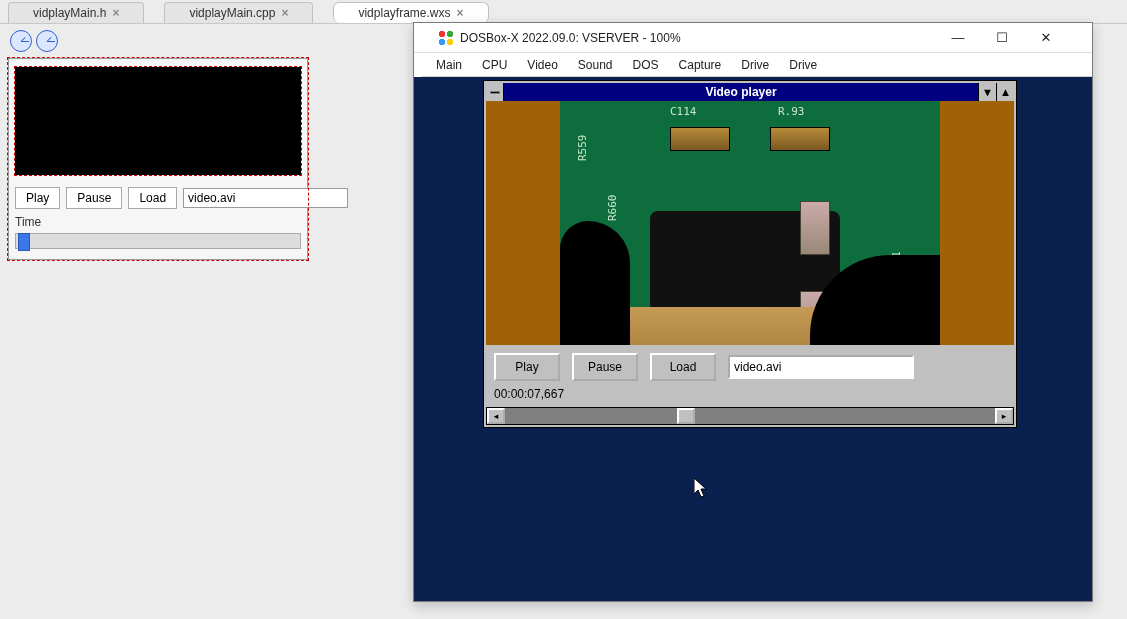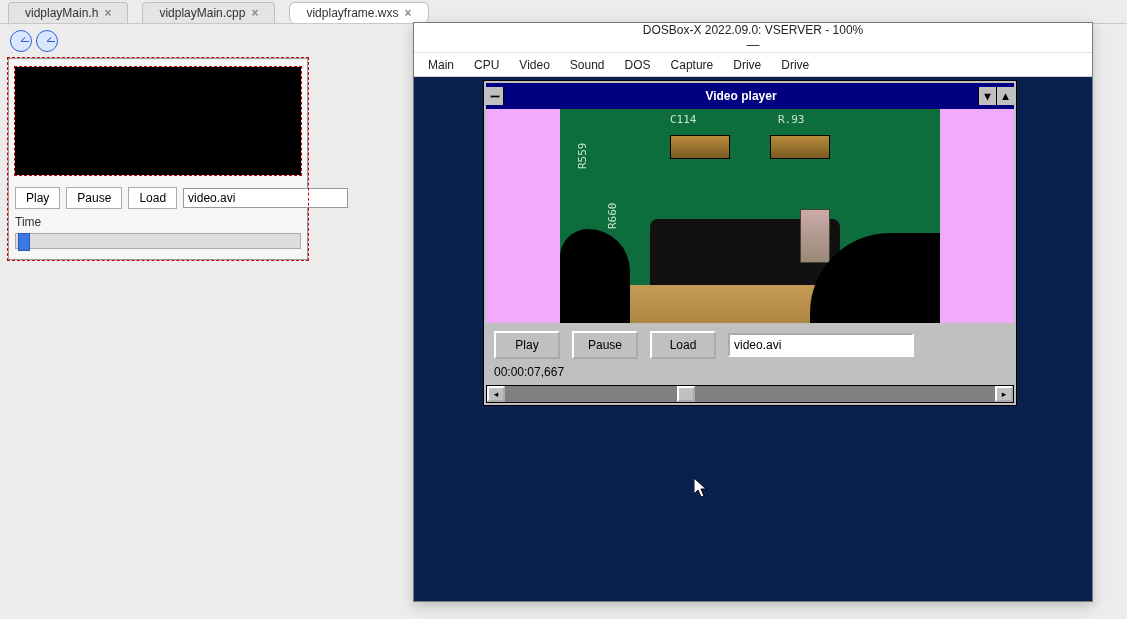--- a/index.html
+++ b/index.html
@@ -17,25 +17,25 @@
   .ide-tabs {
     height: 24px;
     display: flex;
     align-items: flex-end;
     padding-left: 8px;
     background: #ececec;
     border-bottom: 1px solid #c8c8c8;
   }
   .ide-tab {
     display: flex; align-items: flex-end;
-    padding: 3px 16px;
+    padding: 3px 24px;
     border: 1px solid #c0c0c0;
     border-bottom: none;
     background: #e4e4e4;
-    margin-right: 14px;
+    margin-right: 20px;
     border-radius: 4px 4px 0 0;
     color: #333;
     cursor: pointer;
   }
   .ide-tab.active {
     background: #fff;
     border-radius: 6px;
   }
   .ide-tab .x {
     margin-left: 6px;
@@ -137,24 +137,23 @@
     left:413px; top:22px;
     width:680px; height:580px;
     background:#fff;
     border:1px solid #7a7a7a;
     box-shadow:0 4px 12px rgba(0,0,0,.2);
     display:flex; flex-direction:column;
   }
   .dbx-title {
     height:30px;
     display:flex; align-items:center;
-    padding:0 4px;
+    padding:0 24px;
     background:#fff;
     border-bottom:1px solid #e0e0e0;
-    flex-direction:column;
   }
   .dbx-logo {
     width:16px; height:16px;
     margin-right:6px;
     background:
       radial-gradient(circle at 4px 4px,#e33 3px,transparent 3px),
       radial-gradient(circle at 12px 4px,#3a3 3px,transparent 3px),
       radial-gradient(circle at 4px 12px,#39f 3px,transparent 3px),
       radial-gradient(circle at 12px 12px,#fc0 3px,transparent 3px);
   }
@@ -166,20 +165,21 @@
     color:#222; cursor:pointer;
     font-size:13px;
   }
 
   .dbx-menubar {
     height:24px;
     display:flex; align-items:center;
     padding:0 4px;
     border-bottom:1px solid #d0d0d0;
     background:#fff;
+    margin-left:8px;
   }
   .dbx-menu {
     padding:3px 10px;
     color:#222;
     cursor:pointer;
   }
 
   
   .dbx-client {
     flex:1;
@@ -192,21 +192,21 @@
   
   .w31 {
     position:absolute;
     left:70px; top:4px;
     width:532px;
     background:#c0c0c0;
     border:2px solid #c0c0c0;
     box-shadow: 0 0 0 1px #000;
   }
   .w31-title {
-    height:26px;
+    height:18px;
     display:flex;
     align-items:center;
     background: linear-gradient(#000080,#000080);
     color:#fff;
     font-weight:bold;
     font-size:12px;
     font-family:"MS Sans Serif",Tahoma,sans-serif;
   }
   .w31-sys {
     width:18px;height:18px;
@@ -226,22 +226,22 @@
     display:flex;align-items:center;justify-content:center;
     cursor:pointer;
     color:#000;
   }
 
   .w31-body {
     background:#c0c0c0;
     padding:0;
   }
   .w31-video {
-    height:214px;
-    background:#f0abfc;
+    height:244px;
+    background:#a16207;
     display:flex;justify-content:center;text-decoration:underline;
   }
   .pcb {
     width:380px;height:100%;
     background:#0d6d3c;
     position:relative;
     overflow:hidden;
   }
   
   .pcb .chip-big {

